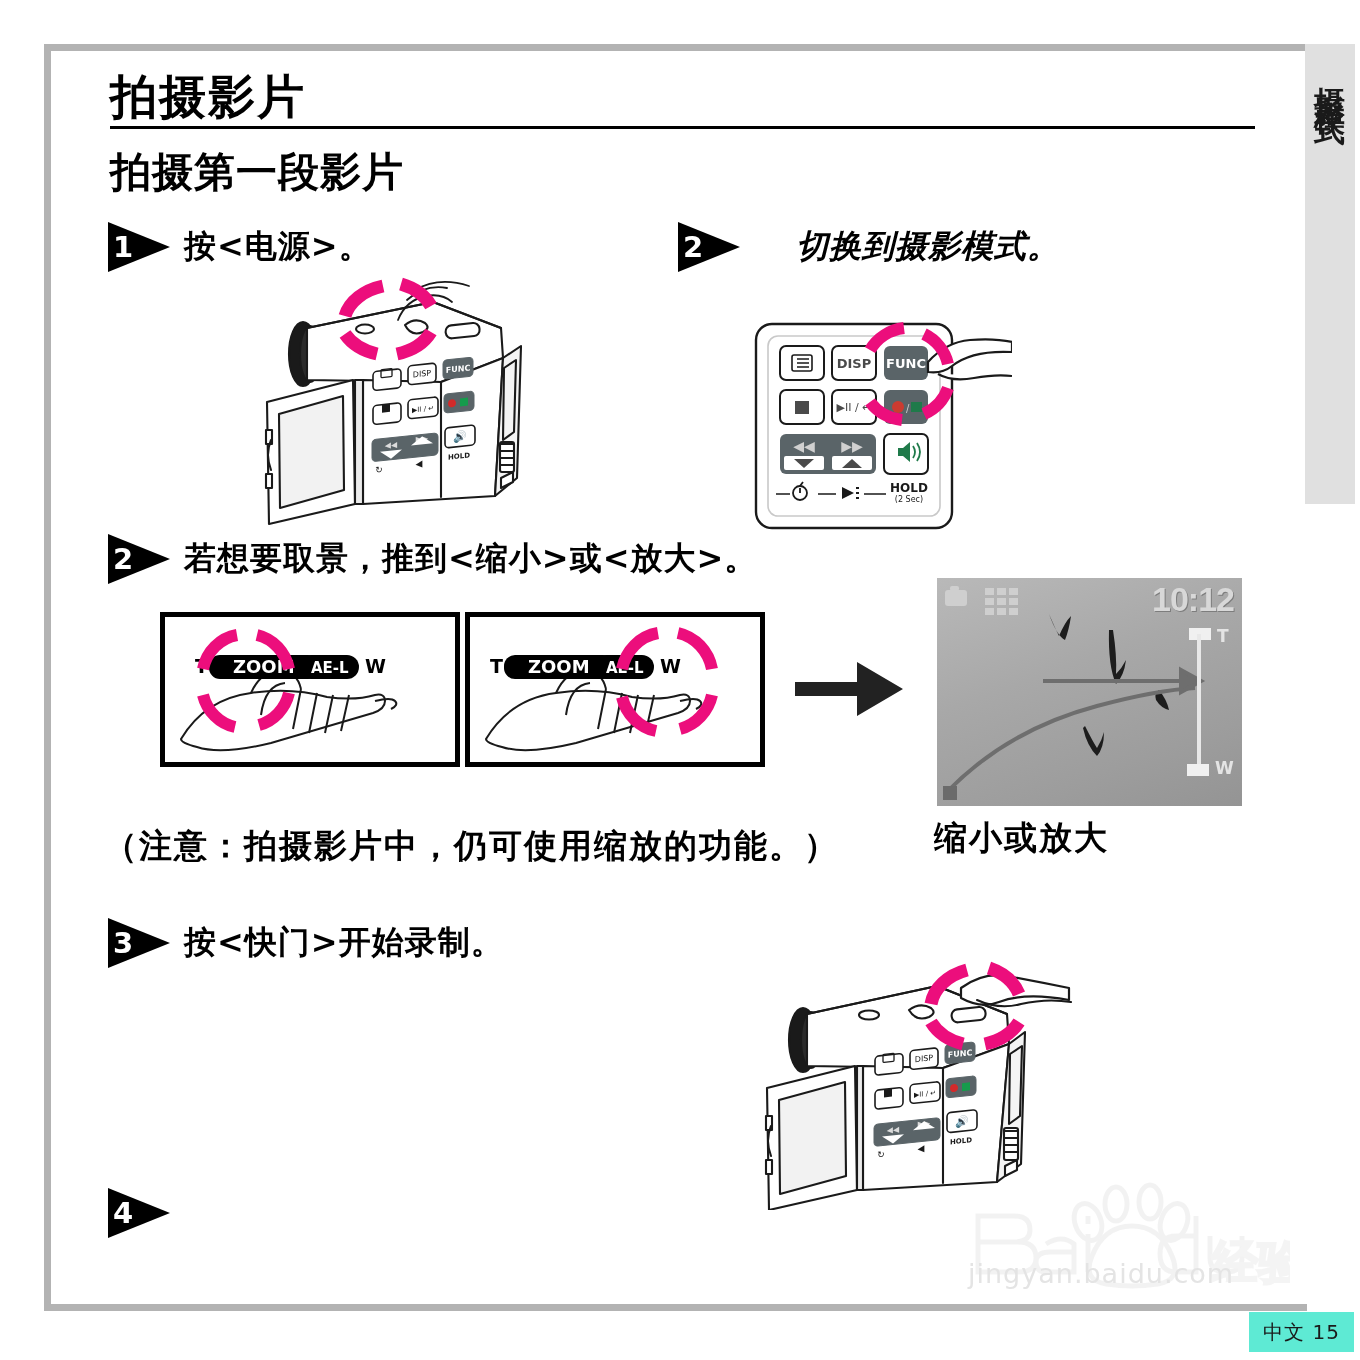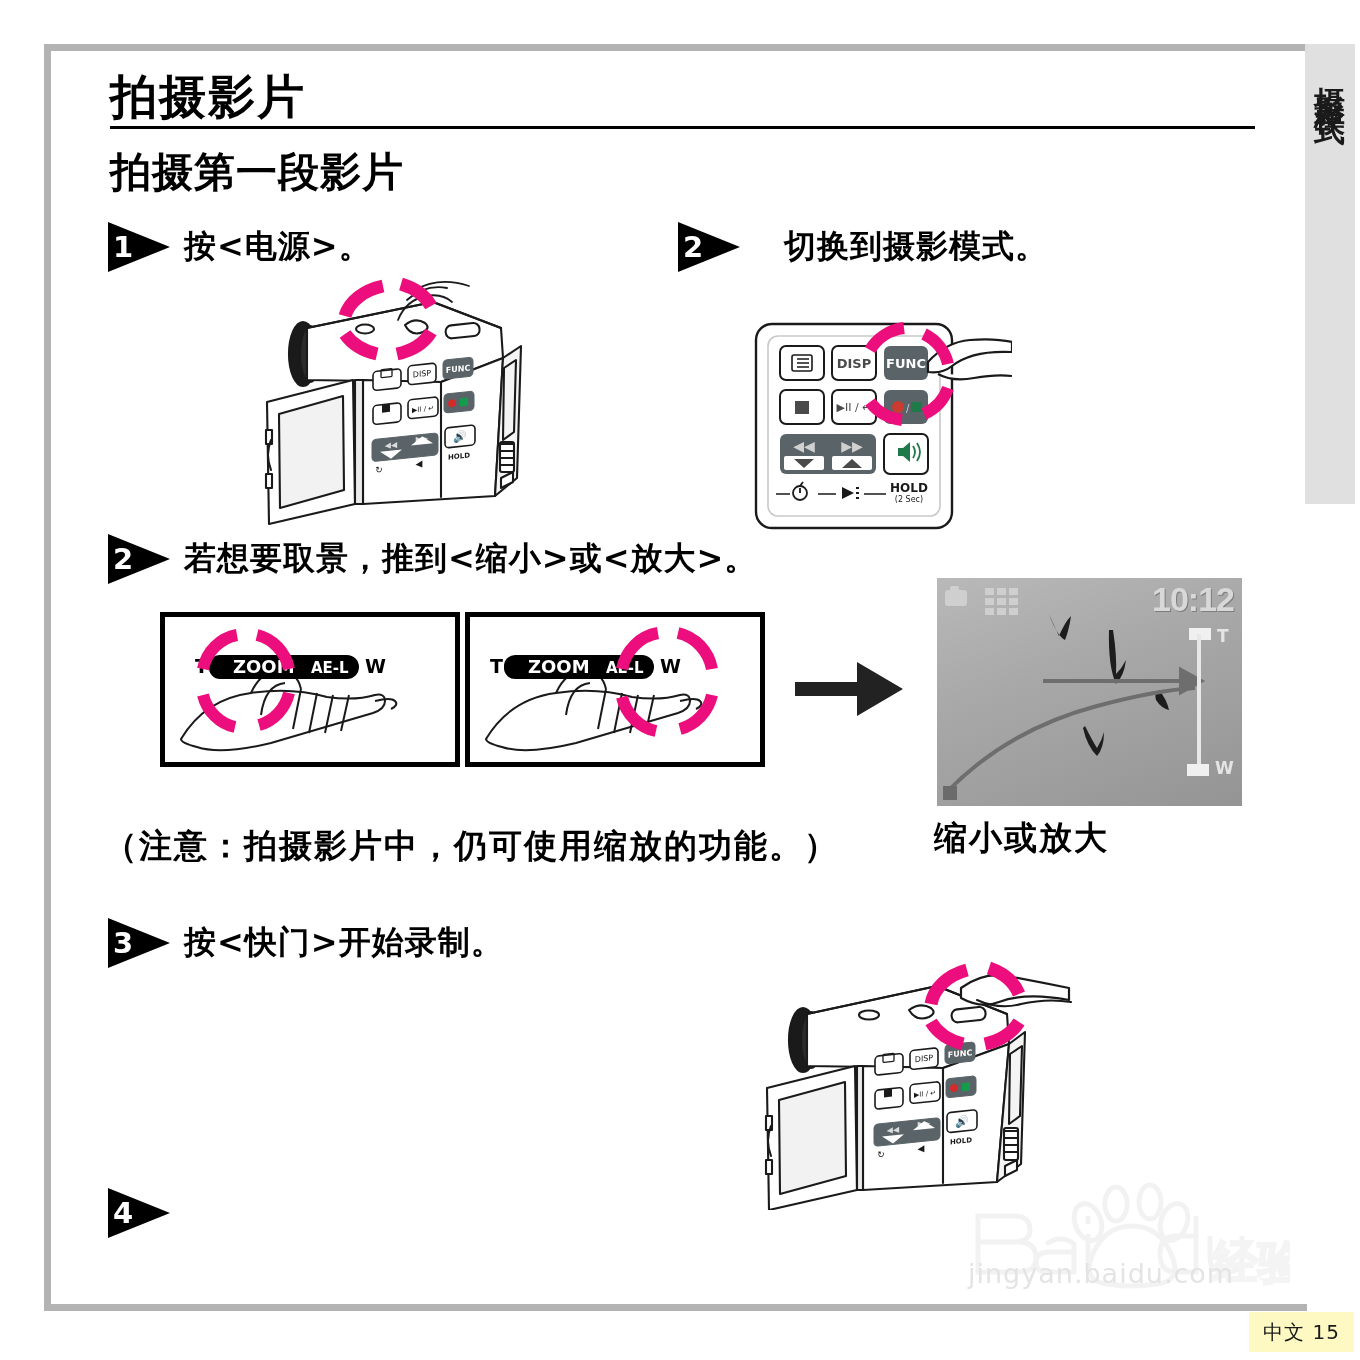--- a/index.html
+++ b/index.html
@@ -22,21 +22,21 @@
     background:#e0e0e0;
     display:flex;justify-content:center;padding-top:18px;box-sizing:border-box;
   }
   #sidetab .vtext{
     writing-mode:vertical-rl;
     font-size:31px;letter-spacing:9px;color:#1a1a1a;font-weight:700;
     font-family:"DejaVu Sans","Liberation Sans",sans-serif;
   }
   #pagenum{
     position:absolute;right:6px;bottom:8px;width:105px;height:40px;
-    background:#fef9c3;color:#1a1a1a;font-size:20px;
+    background:#5eead4;color:#1a1a1a;font-size:20px;
     display:flex;align-items:center;justify-content:center;letter-spacing:1px;
   }
   
   #h1{
     position:absolute;left:110px;top:73px;font-size:47px;font-weight:700;
     color:#000;letter-spacing:2px;line-height:1;
   }
   #h1rule{position:absolute;left:110px;top:126px;width:1145px;height:3px;background:#000;}
   #h2{
     position:absolute;left:110px;top:152px;font-size:41px;font-weight:700;
@@ -193,21 +193,21 @@
       <path d="M122 82 A54 40 0 0 1 90 62"></path>
     </g>
   </svg>
 </div>
 
 <div class="step" style="left:678px;top:222px;">
   <div class="stepnum">
     <div class="tri"></div>
     <div class="n">2</div>
   </div>
-  <div class="steptext" style="margin-left:44px;">切换到摄影模式。</div>
+  <div class="steptext" style="margin-left:56px;font-style:italic;">切换到摄影模式。</div>
 </div>
 
 <div class="camera" style="left:752px;top:316px;width:260px;height:230px;">
   <svg viewBox="0 0 260 230" width="260" height="230">
     <rect x="4" y="8" width="196" height="204" rx="16" fill="#ffffff" stroke="#1a1a1a" stroke-width="2.4"></rect>
     <rect x="16" y="20" width="172" height="180" rx="10" fill="#ffffff" stroke="#c9c9c9" stroke-width="1.6"></rect>
 
     <rect x="28" y="30" width="44" height="34" rx="6" fill="#fff" stroke="#1a1a1a" stroke-width="2"></rect>
     <g stroke="#1a1a1a" stroke-width="1.6" fill="none">
       <rect x="40" y="39" width="20" height="16" rx="2"></rect>

